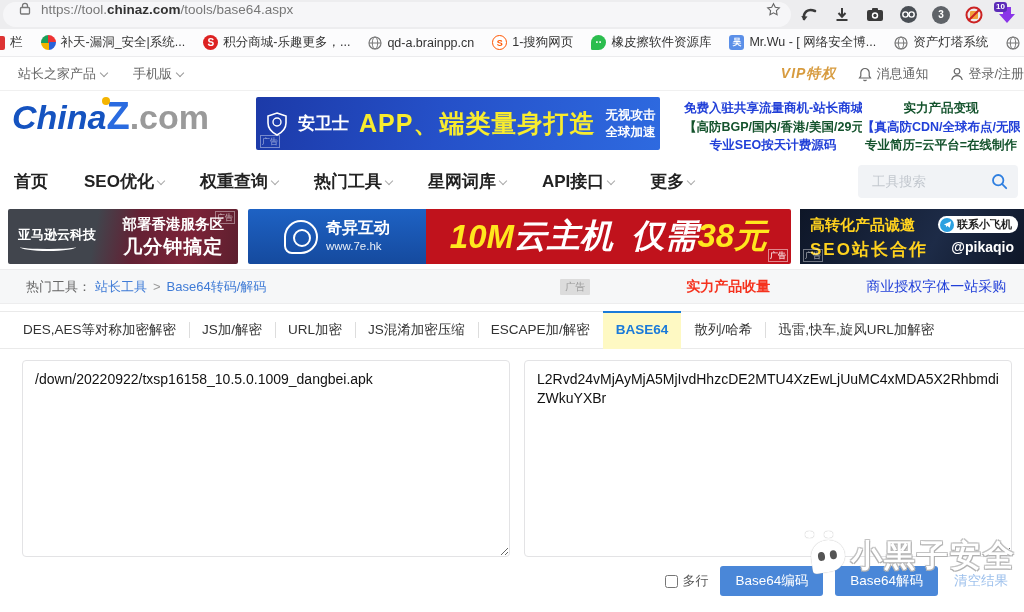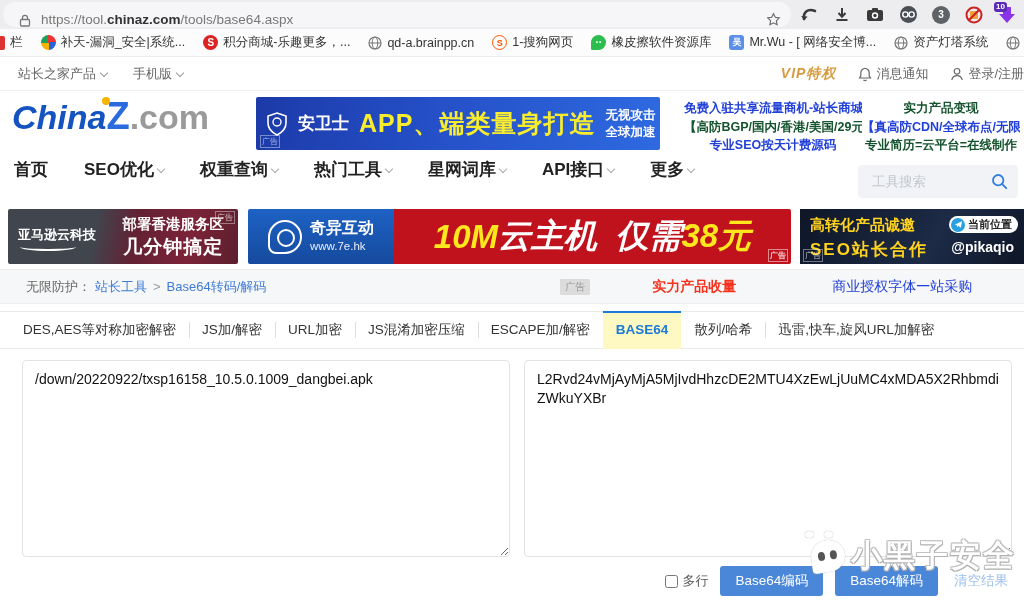--- a/index.html
+++ b/index.html
@@ -1,21 +1,21 @@
 <!DOCTYPE html>
 <html><head>
 <meta charset="utf-8">
 <style>
   * { margin:0; padding:0; box-sizing:border-box; }
   body { font-family:"Liberation Sans", sans-serif; background:#fff; }
   .screen { position:relative; width:1024px; height:612px; overflow:hidden; background:#fff; }
 
   
   .addrbar { position:absolute; left:0; top:0; width:1024px; height:29px; background:#ededef; }
-  .url-pill { position:absolute; left:3px; top:2px; width:788px; height:25px; background:#f6f6f8; border-radius:13px; display:flex; align-items:flex-end; padding:0 10px 0 16px; }
+  .url-pill { position:absolute; left:3px; top:2px; width:788px; height:25px; background:#f6f6f8; border-radius:13px; display:flex; align-items:flex-start; padding:0 10px 0 16px; }
   .url-text { font-size:13.5px; color:#777; margin-left:10px; flex:1; }
   .url-text b { color:#333; font-weight:bold; }
   .addr-star { margin-left:auto; }
   .ext-icons { position:absolute; right:6px; top:0; height:29px; display:flex; align-items:center; gap:11px; }
   .ext { position:relative; width:22px; height:22px; display:flex; align-items:center; justify-content:center; }
   .badge-purple { position:absolute; top:-2px; left:-2px; background:#5b2bb8; color:#fff; font-size:8px; font-weight:bold; border-radius:3px; padding:0 2px; line-height:10px; }
   .circle-ext { width:18px; height:18px; border-radius:50%; background:#5f6368; color:#fff; font-size:10px; font-weight:bold; display:flex; align-items:center; justify-content:center; }
 
   
   .bkbar { position:absolute; left:0; top:29px; width:1024px; height:28px; background:#fcfcfd; border-bottom:1px solid #ececee; display:flex; align-items:center; gap:18px; padding-left:2px; white-space:nowrap; }
@@ -52,39 +52,39 @@
   .b1-brand { display:flex; align-items:center; gap:5px; font-size:17px; font-weight:bold; flex:0 0 auto; }
   .b1-head { color:#f8ec2e; font-size:25px; font-weight:bold; margin-left:10px; white-space:nowrap; letter-spacing:1px; }
   .b1-right { margin-left:10px; font-size:12.5px; font-weight:bold; line-height:17px; white-space:nowrap;text-align:center; }
   .b1-ad { position:absolute; left:4px; bottom:2px; font-size:8px; color:rgba(255,255,255,.6); border:1px solid rgba(255,255,255,.4); padding:0 1px; }
 
   .txtads { position:absolute; left:684px; top:8px; width:336px; height:56px; display:grid; grid-template-columns:178px 158px; font-size:12.5px; font-weight:bold; line-height:19px; text-align:center; }
   .blue { color:#2240d8; } .red { color:#14532d; }
   .txtads a { cursor:pointer; white-space:nowrap; overflow:hidden; }
 
   
-  .nav { position:absolute; left:0; top:158px; width:1024px; height:47px; background:#fff; display:flex; align-items:flex-start; }
+  .nav { position:absolute; left:0; top:158px; width:1024px; height:47px; background:#fff; display:flex; align-items:center; }
   .nav-item { font-size:17px; font-weight:bold; color:#222; margin-left:36px; cursor:pointer; display:flex; align-items:center; white-space:nowrap; }
   .nav-item:first-child { margin-left:14px; }
   .nav-item .chev { border-color:#aaa; margin-left:4px; }
   .searchbox { position:absolute; right:6px; top:7px; width:160px; height:33px; background:#f1f3f6; border-radius:4px; display:flex; align-items:center; padding:0 10px 0 14px; }
   .searchbox input { border:none; outline:none; background:transparent; width:110px; font-size:13.5px; color:#333; font-family:"Liberation Sans",sans-serif; }
   .searchbox input::placeholder { color:#c3c8cf; }
 
   
   .ads2 { position:absolute; left:0; top:209px; width:1024px; height:55px; }
   .ad-am { position:absolute; left:8px; top:0; width:230px; height:55px; border-radius:2px; background:linear-gradient(100deg,#41454d 0%,#41454d 38%,#632134 55%,#7c2338 78%,#5c1f2e 100%); color:#fff; cursor:pointer; overflow:hidden; }
   .am-brand { position:absolute; left:10px; top:17px; font-size:13px; font-weight:bold; }
   .am-smile { position:absolute; left:12px; top:34px; width:56px; height:8px; border-bottom:2px solid #fff; border-radius:50%; }
   .am-txt { position:absolute; right:14px; top:6px; text-align:center; font-weight:bold; }
   .am-l1 { font-size:14.5px; } .am-l2 { font-size:19px; letter-spacing:1px; }
   .am-ad { position:absolute; right:3px; top:2px; font-size:8px; color:rgba(255,255,255,.7); border:1px solid rgba(255,255,255,.4); padding:0 1px; }
 
   .ad-7e { position:absolute; left:248px; top:0; width:543px; height:55px; border-radius:2px; display:flex; cursor:pointer; overflow:hidden; }
-  .e7-left { width:146px; background:linear-gradient(180deg,#1e62c4,#154a9e); display:flex; align-items:center; justify-content:center; gap:8px; color:#fff; }
+  .e7-left { width:178px; background:linear-gradient(180deg,#1e62c4,#154a9e); display:flex; align-items:center; justify-content:center; gap:8px; color:#fff; }
   .e7-logo { width:34px; height:34px; border:2.5px solid #fff; border-radius:50% 50% 50% 8px; position:relative; }
   .e7-logo:after { content:""; position:absolute; left:7px; top:7px; width:14px; height:14px; border:2.5px solid #fff; border-radius:50%; }
   .e7-name { font-size:16px; font-weight:bold; line-height:18px; }
   .e7-url { font-size:11.5px; font-weight:normal; opacity:.9; }
   .e7-right { flex:1; background:#c0121c; color:#fff; display:flex; align-items:center; justify-content:center; font-weight:bold; font-size:33px; font-style:italic; white-space:nowrap; position:relative; }
   .e7-y { color:#ffe71e; }
   .e7-ad { position:absolute; right:3px; bottom:2px; font-size:8px; color:rgba(255,255,255,.8); border:1px solid rgba(255,255,255,.5); padding:0 1px; font-style:normal; }
 
   .ad-seo { position:absolute; left:800px; top:0; width:224px; height:55px; background:linear-gradient(120deg,#0e1627,#1d2b47 60%,#0e1627); color:#ffd21e; cursor:pointer; overflow:hidden; }
   .seo-l1 { position:absolute; left:10px; top:7px; font-size:15px; font-weight:bold; }
@@ -93,21 +93,21 @@
   .tg { width:14px; height:14px; border-radius:50%; background:#2ba0e0; display:inline-flex; align-items:center; justify-content:center; }
   .seo-handle { position:absolute; right:10px; top:30px; color:#fff; font-size:14px; font-weight:bold; }
   .seo-ad { position:absolute; left:3px; bottom:2px; font-size:8px; color:rgba(255,255,255,.7); border:1px solid rgba(255,255,255,.4); padding:0 1px; }
 
   
   .crumb { position:absolute; left:0; top:269px; width:1024px; height:35px; background:#f6f7f8; border-top:1px solid #ededee; border-bottom:1px solid #ededee; display:flex; align-items:center; font-size:13px; }
   .crumb-prefix { color:#666; margin-left:26px; }
   .crumb a { color:#3f7bd6; cursor:pointer; margin:0 4px; }
   .crumb-sep { color:#999; margin:0 2px; }
   .crumb-adlabel { margin-left:290px; background:#dcdcdc; color:#9a9a9a; font-size:10px; padding:1px 5px; border-radius:1px; }
-  .crumb-red { color:#f5321e; font-weight:bold; margin-left:62px; font-size:14px; cursor:pointer; }
+  .crumb-red { color:#f5321e; font-weight:bold; margin-left:96px; font-size:14px; cursor:pointer; }
   .crumb-blue { color:#2240d8; margin-left:96px; font-size:14px; cursor:pointer; }
 
   
   .tabs { position:absolute; left:0; top:311px; width:1024px; height:38px; background:#fff; border-top:1px solid #eaeaea; border-bottom:1px solid #eaeaea; display:flex; padding-left:10px; }
   .tab { font-size:13.5px; color:#333; line-height:35px; padding:0 13px; white-space:nowrap; cursor:pointer; position:relative; }
   .tab + .tab:before { content:""; position:absolute; left:0; top:10px; height:16px; border-left:1px solid #ddd; }
   .tab.active { color:#1a7ad9; border-top:2px solid #1a7ad9; margin-top:-1px; line-height:34px; background:#fef9c3; margin-bottom:-1px; font-weight:bold; }
   .tab.active:before, .tab.active + .tab:before { display:none; }
 
   
@@ -391,29 +391,29 @@
     </div>
     <div class="ad-seo">
       <div class="seo-l1">高转化产品诚邀</div>
       <div class="seo-l2">SEO站长合作</div>
       <div class="seo-pill">
           <span class="tg">
             <svg width="9" height="9" viewBox="0 0 10 10">
               <path d="M1 5 L9 1.5 7.5 8.5 4.7 6.5 3.5 8 3.2 5.8 Z" fill="#fff"></path>
             </svg>
           </span>
-          <span>当前位置</span>
+          <span>联系小飞机</span>
         </div>
       <div class="seo-handle">@pikaqio</div>
       <span class="seo-ad">广告</span>
     </div>
   </div>
 
   <div class="crumb">
-    <span class="crumb-prefix">无限防护：</span>
+    <span class="crumb-prefix">热门工具：</span>
     <a>站长工具</a>
     <span class="crumb-sep">&gt;</span>
     <a>Base64转码/解码</a>
     <span class="crumb-adlabel">广告</span>
     <span class="crumb-red">实力产品收量</span>
     <span class="crumb-blue">商业授权字体一站采购</span>
   </div>
 
   <div class="tabs">
     <span class="tab">DES,AES等对称加密解密</span>

